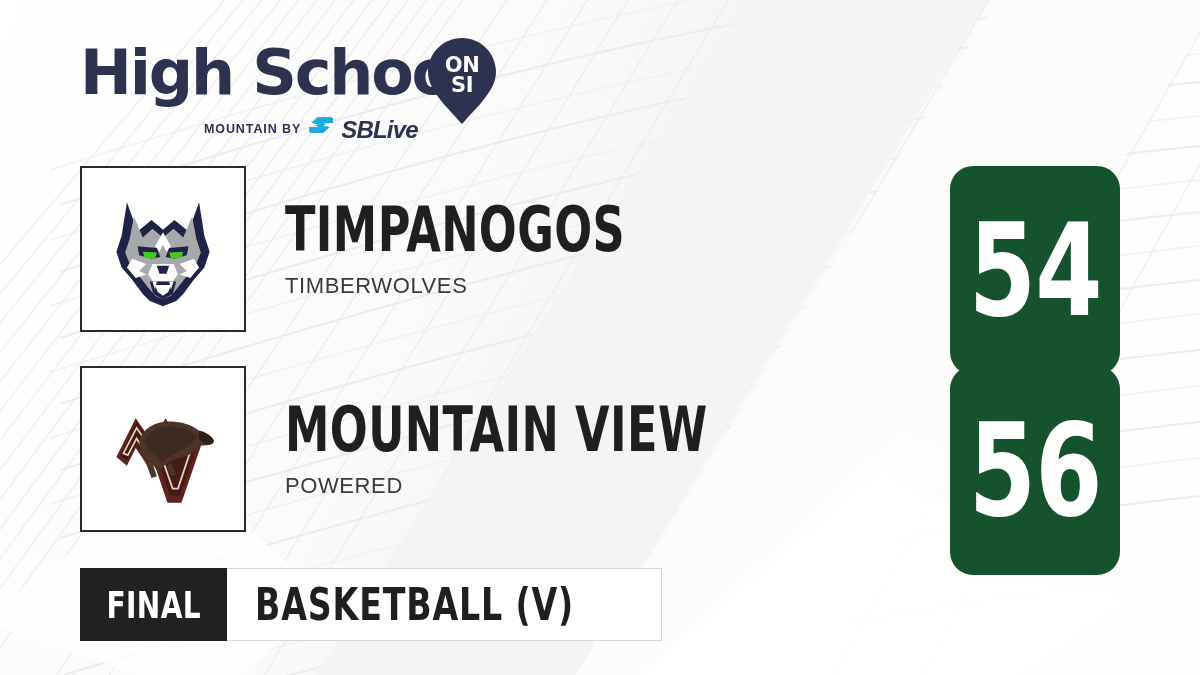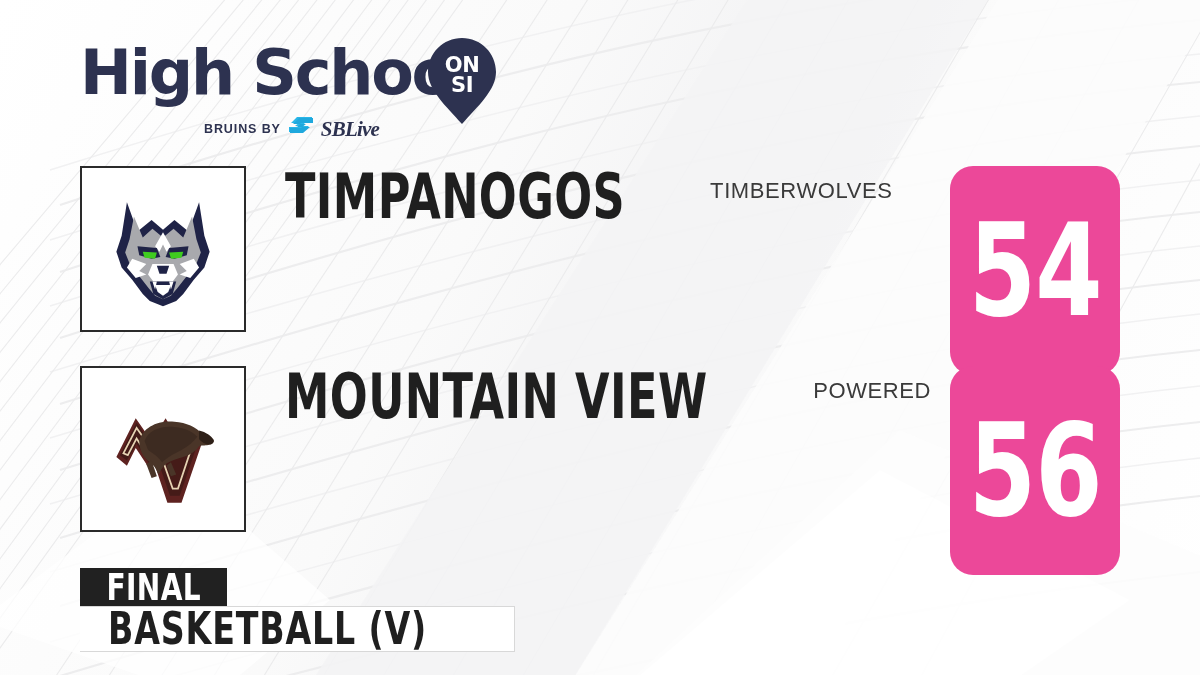--- a/index.html
+++ b/index.html
@@ -86,24 +86,24 @@
   }
   .powered-by {
     font-family: "Liberation Sans", sans-serif;
     font-weight: 700;
     font-size: 12.5px;
     letter-spacing: 0.9px;
     color: #2d3250;
   }
   .sbl-mark { display: block; }
   .sbl-word {
-    font-family: Liberation Serif, serif;
+    font-family: Liberation Sans, sans-serif;
     font-weight: 700;
     font-style: italic;
-    font-size: 21px;
+    font-size: 24px;
     letter-spacing: -0.8px;
     color: #2d3250;
     line-height: 21px;
   }
   .sbl-word .lite { font-weight: 700; }
 
   
   .team-row {
     position: absolute;
     left: 0;
@@ -126,20 +126,21 @@
     justify-content: center;
   }
   .team-logo-box svg { display: block; }
 
   .team-text {
     position: absolute;
     left: 285px;
     top: 0;
     height: 166px;
     display: flex;
+    flex-direction: column;
     justify-content: center;
   }
   .team-name {
     font-family: "DejaVu Sans Condensed", "DejaVu Sans", sans-serif;
     font-weight: 700;
     font-size: 62px;
     line-height: 62px;
     letter-spacing: 0.5px;
     color: #1f1f1f;
     transform: scaleX(0.80);
@@ -155,21 +156,21 @@
     color: #3a3a3a;
     white-space: nowrap;
   }
 
   .score-box {
     position: absolute;
     left: 950px;
     top: 0;
     width: 170px;
     height: 209px;
-    background: #ec4899;
+    background: #14532d;
     display: flex;
     align-items: center;
     justify-content: center;
     border-radius: 23px;
   }
   .score-value {
     font-family: "DejaVu Sans Condensed", "DejaVu Sans", sans-serif;
     font-weight: 700;
     font-size: 128px;
     line-height: 128px;
@@ -180,21 +181,20 @@
   }
 
   
   .status-bar {
     position: absolute;
     left: 80px;
     top: 568px;
     height: 73px;
     display: flex;
     align-items: stretch;
-    flex-direction: column;
   }
   .status-final {
     background: #212121;
     color: #ffffff;
     width: 147px;
     display: flex;
     align-items: center;
     justify-content: center;
   }
   .status-final span {
@@ -312,21 +312,21 @@
 
     <div class="logo-pin">
       <svg viewBox="0 0 68 86" width="68" height="86" xmlns="http://www.w3.org/2000/svg">
         <path d="M34 0 C 15.2 0 0 15.2 0 34 C 0 52 18 68 34 86 C 50 68 68 52 68 34 C 68 15.2 52.8 0 34 0 Z" fill="#2d3250"></path>
       </svg>
       <div class="pin-on">ON</div>
       <div class="pin-si">SI</div>
     </div>
 
     <div class="powered-row">
-      <span class="powered-by">BRUINS BY</span>
+      <span class="powered-by">MOUNTAIN BY</span>
       <span class="sbl-mark">
         <svg viewBox="0 0 26 22" width="26" height="22" xmlns="http://www.w3.org/2000/svg">
           <path d="M24 1 L 9 1 L 3 7 L 17 7 L 12 11 L 1 11 L 1 16 L 14 16 L 21 10 L 7 10 L 12 6 L 24 6 Z" fill="#29b6e8"></path>
           <path d="M25 2 L 11 2 L 5 8 L 18 8 L 13 12 L 2 12 L 2 17 L 15 17 L 22 11 L 9 11 L 13 7 L 25 7 Z" fill="#1fa8dd"></path>
         </svg>
       </span>
       <span class="sbl-word">
         <span>SBL</span><span class="lite">ive</span>
       </span>
     </div>

